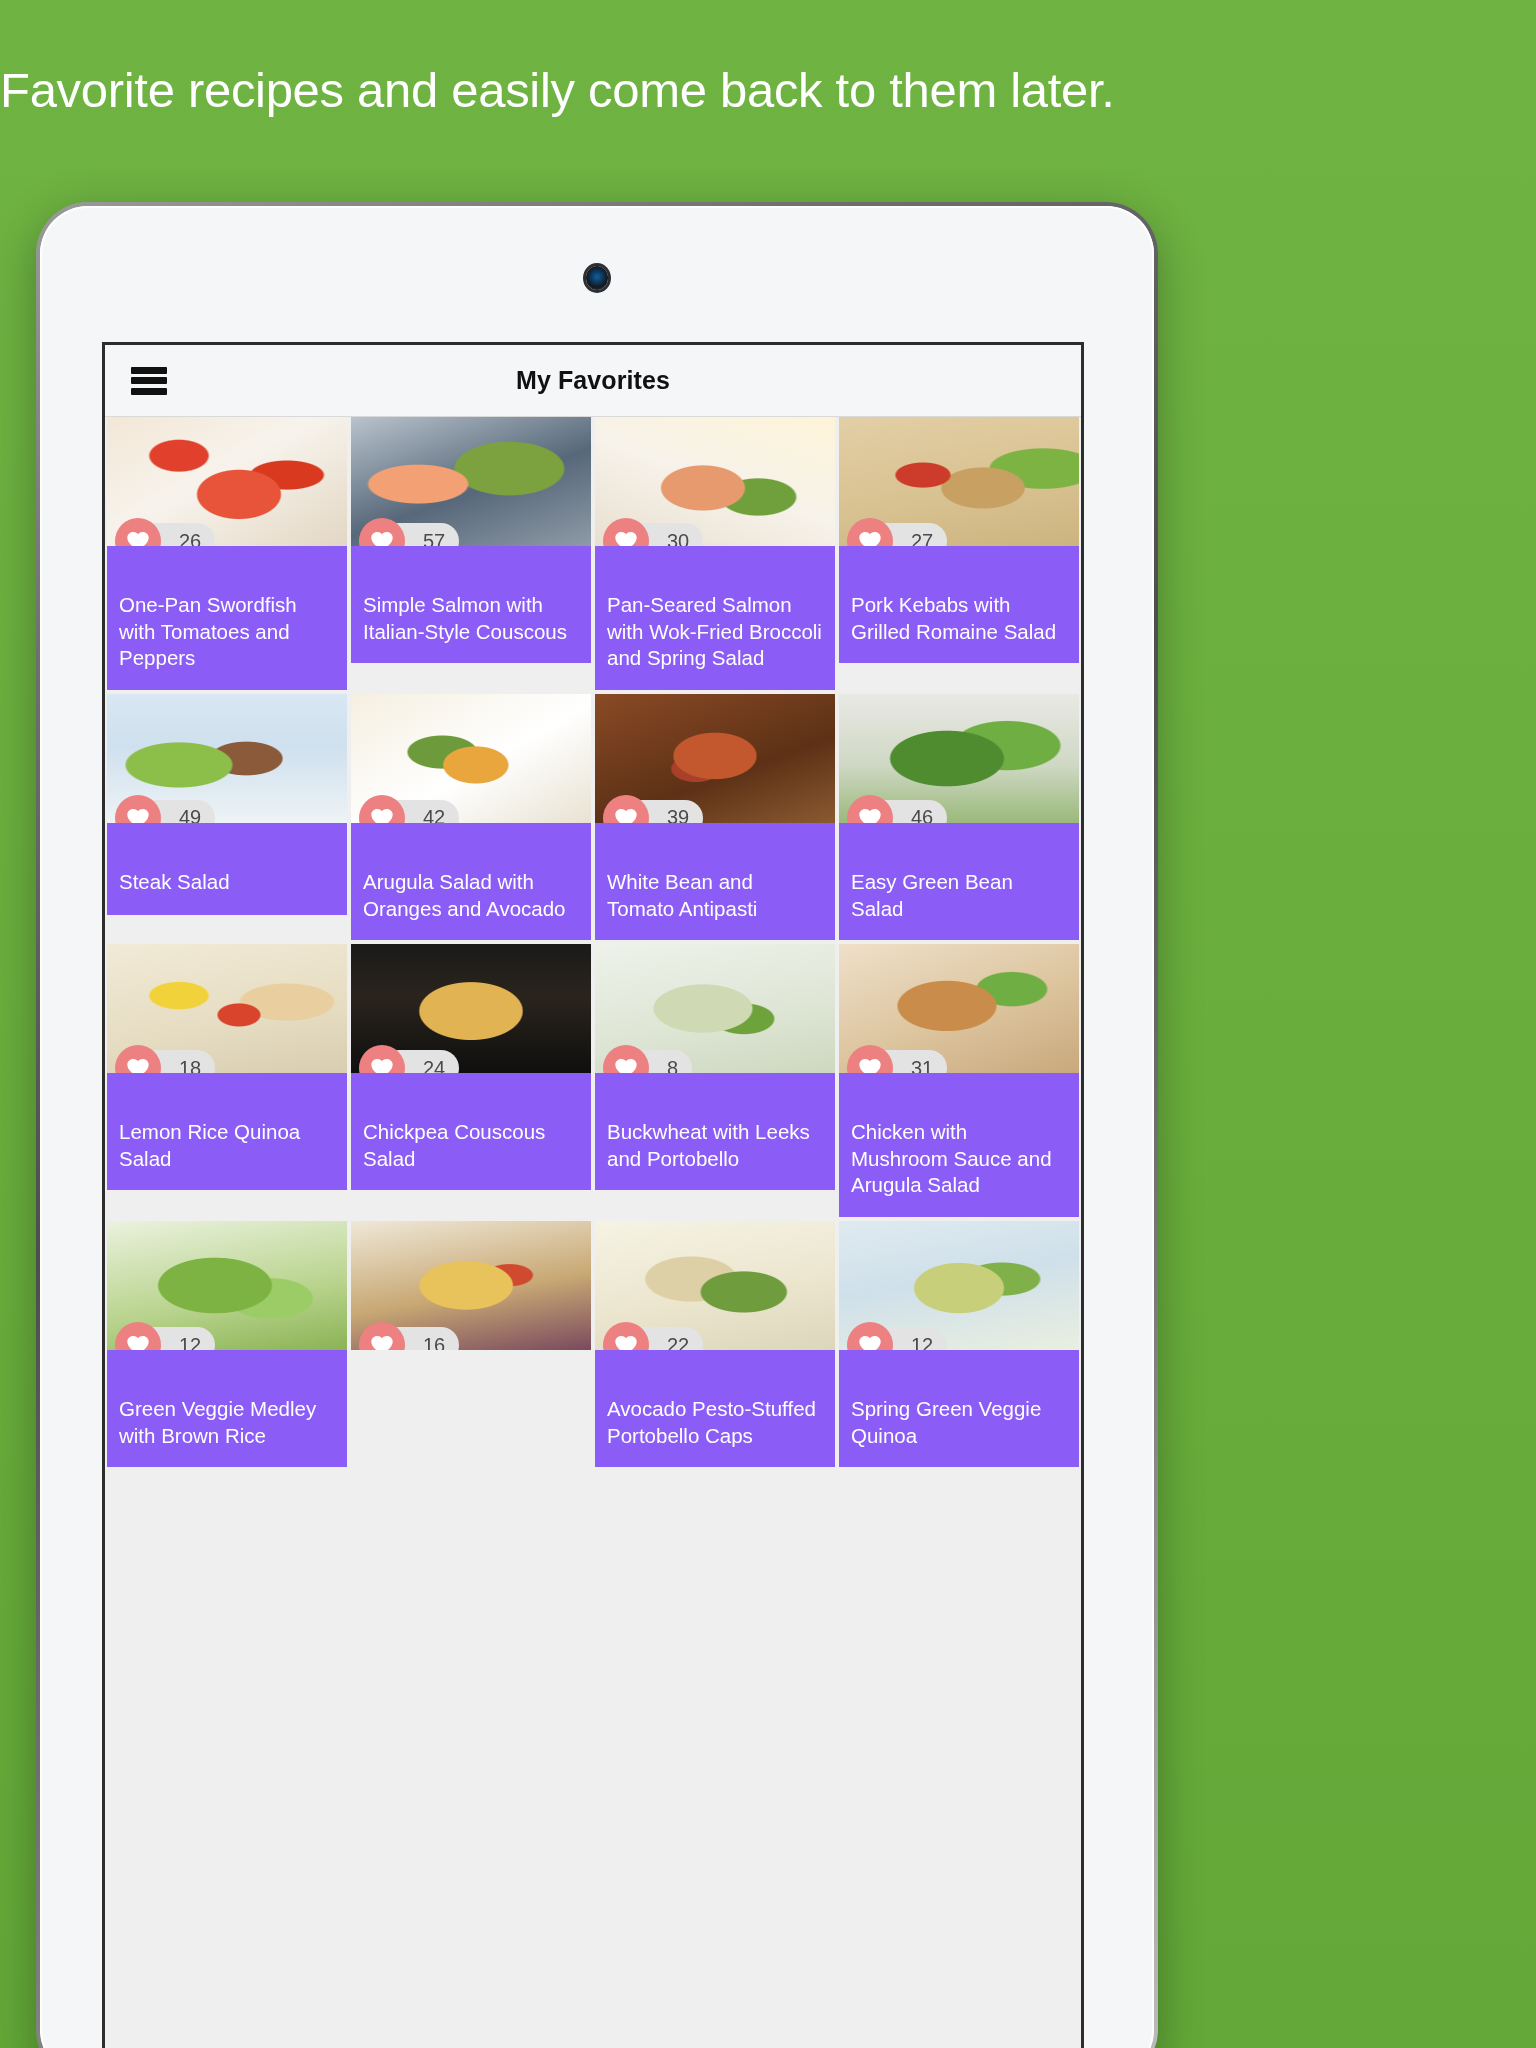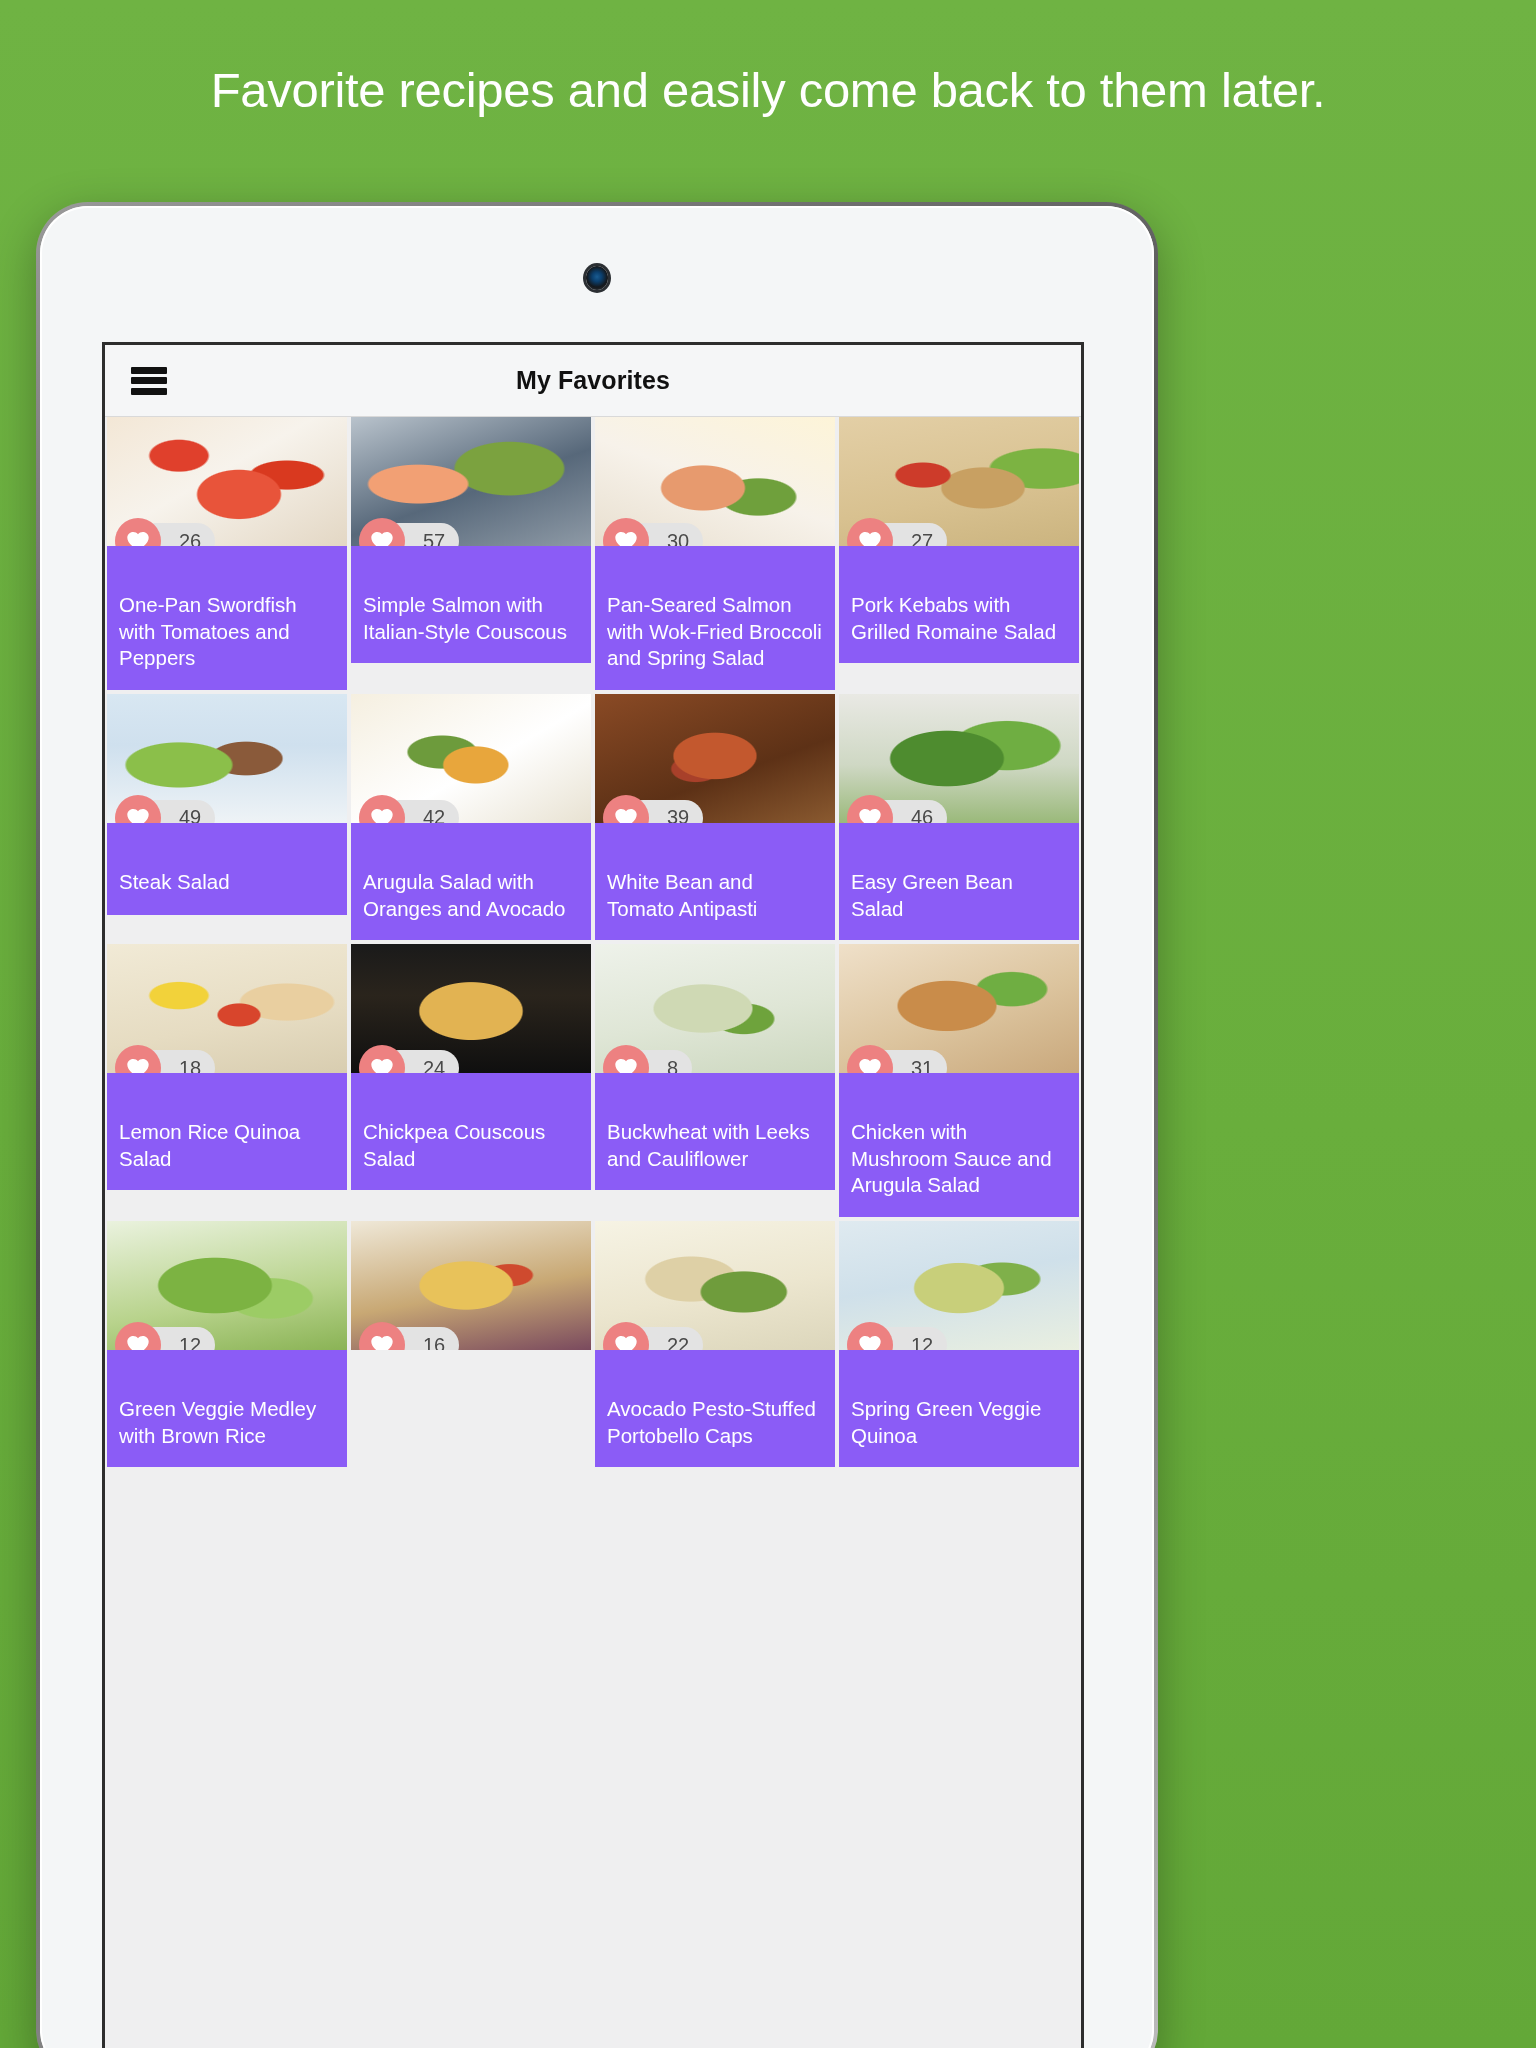--- a/index.html
+++ b/index.html
@@ -7,21 +7,21 @@
     width:1536px;height:2048px;overflow:hidden;
     font-family:"Liberation Sans",sans-serif;
     background:#6cb03f;
   }
   .promo-bg{
     position:absolute;inset:0;
     background:linear-gradient(180deg,#6fb343 0%,#69ae3c 55%,#63a838 100%);
   }
   .headline{
     position:absolute;left:0;right:0;top:62px;
-    text-align:center;color:#ffffff;
+    color:#ffffff;
     font-size:49px;font-weight:400;letter-spacing:-0.3px;
     white-space:nowrap;
   }
 
   
   .tablet{
     position:absolute;left:36px;top:202px;width:1122px;height:1880px;
     border-radius:52px;
     background:linear-gradient(150deg,#9a9a9a 0%,#6f6f6f 18%,#4d4d4d 42%,#7c7c7c 70%,#bdbdbd 100%);
     padding:4px;
@@ -344,21 +344,21 @@
               <div class="ph p11"></div>
               <div class="badge">
                 <div class="heart-circle">
                   <svg viewBox="0 0 24 22" aria-hidden="true">
                     <path fill="#ffffff" d="M12 21.3 10.5 20C5 15.1 1.3 11.8 1.3 7.7 1.3 4.4 3.9 1.9 7.2 1.9c1.9 0 3.7.9 4.8 2.3 1.1-1.4 2.9-2.3 4.8-2.3 3.3 0 5.9 2.5 5.9 5.8 0 4.1-3.7 7.4-9.2 12.3L12 21.3z"></path>
                   </svg>
                 </div>
                 <div class="badge-pill">8</div>
               </div>
             </div>
-            <div class="card-caption">Buckwheat with Leeks and Cauliflower</div>
+            <div class="card-caption">Buckwheat with Leeks and Portobello</div>
           </div>
           <div class="card">
             <div class="card-photo">
               <div class="ph p12"></div>
               <div class="badge">
                 <div class="heart-circle">
                   <svg viewBox="0 0 24 22" aria-hidden="true">
                     <path fill="#ffffff" d="M12 21.3 10.5 20C5 15.1 1.3 11.8 1.3 7.7 1.3 4.4 3.9 1.9 7.2 1.9c1.9 0 3.7.9 4.8 2.3 1.1-1.4 2.9-2.3 4.8-2.3 3.3 0 5.9 2.5 5.9 5.8 0 4.1-3.7 7.4-9.2 12.3L12 21.3z"></path>
                   </svg>
                 </div>

